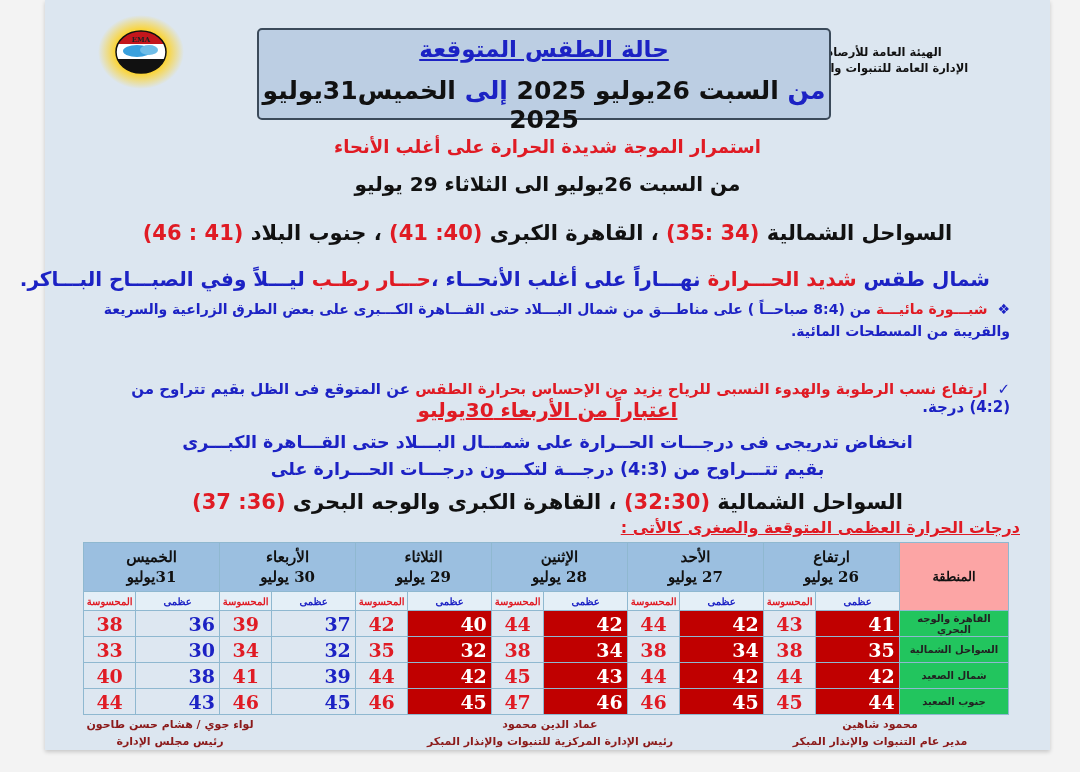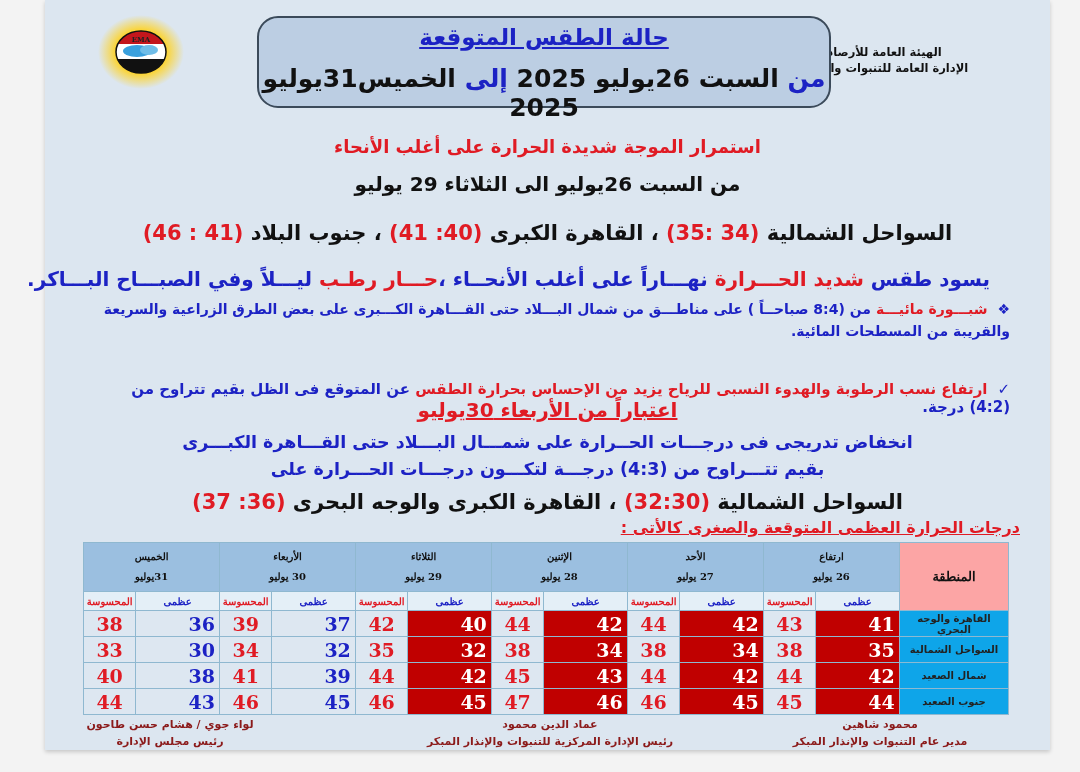--- a/index.html
+++ b/index.html
@@ -18,22 +18,22 @@
   .black { color:#111; }
 
   
   .logo { left:52px; top:14px; width:88px; height:76px; }
 
   
   .org { right:70px; top:44px; width:230px; text-align:center; font-size:11.5px; line-height:16px; color:#111; font-weight:bold; }
 
   
   .titlebox {
-    left:212px; top:16px; width:570px; height:88px; border:2px solid #3b4a5a;
-    border-radius:21px; background:#bccee3;
+    left:212px; top:28px; width:570px; height:88px; border:2px solid #3b4a5a;
+    border-radius:5px; background:#bccee3;
   }
   .titlebox .t1 { position:absolute; left:0; right:0; top:6px; text-align:center; font-size:23px; font-weight:bold; color:#1c22c4; text-decoration:underline; }
   .titlebox .t2 { position:absolute; left:0; right:0; top:46px; text-align:center; font-size:25px; font-weight:bold; color:#111; }
 
   .line { position:absolute; left:0; right:0; text-align:center; font-weight:bold; white-space:nowrap; }
   .l-heat { top:136px; font-size:18px; }
   .l-period { top:172px; font-size:20px; }
   .l-temps { top:203px; font-size:19px; }
   .l-regions { top:221px; font-size:21px; }
   .l-prevail { top:267px; font-size:20px; right:60px; left:60px; text-align:right; }
@@ -46,30 +46,30 @@
   .l-decline2 { top:459px; font-size:17.5px; }
   .l-regions2 { top:490px; font-size:21px; }
   .l-tablecap { top:518px; right:30px; left:auto; font-size:16px; text-decoration:underline; text-align:right; }
 
   
   table.fc {
     position:absolute; left:38px; top:542px; width:926px; border-collapse:collapse;
     direction:rtl; font-family:"DejaVu Serif", "Liberation Serif", serif;
   }
   table.fc td, table.fc th { border:1px solid #8fb8d0; text-align:center; padding:0; }
-  .hdr-day { background:#9bbfe0; font-weight:bold; font-size:10px; height:48px; line-height:20px; color:#111; }
+  .hdr-day { background:#9bbfe0; font-weight:bold; font-size:15px; height:48px; line-height:20px; color:#111; }
   .hdr-region { background:#fca5a5; font-weight:bold; font-size:13px; color:#111; width:108px; }
   .sub { background:#e4eff7; font-size:10px; height:18px; font-weight:bold; }
   .sub.max { color:#1c22c4; }
   .sub.feel { color:#e01b24; }
   .cell { height:25px; font-size:19px; font-weight:bold; background:#dde7f1; }
   .cell.max { color:#1c22c4;padding-left:48px; }
   .cell.feel { color:#e01b24; }
   .cell.hot { background:#c00000; color:#ffffff; }
-  .region { font-size:10px; font-weight:bold; background:#0ea5e9; color:#222; font-family:"DejaVu Sans", sans-serif; }
+  .region { font-size:10px; font-weight:bold; background:#22c55e; color:#222; font-family:"DejaVu Sans", sans-serif; }
 
   
   .sig { top:716px; font-size:11px; line-height:17px; text-align:center; font-weight:bold; color:#8b1a1a; }
   .sig1 { right:50px; width:240px; }
   .sig2 { left:340px; width:330px; }
   .sig3 { left:40px; width:170px; }
 </style>
 </head>
 <body>
 
@@ -121,21 +121,21 @@
     <span>السواحل الشمالية</span>
     <span class="red">(34 :35)</span>
     <span>،</span>
     <span>القاهرة الكبرى</span>
     <span class="red">(40: 41)</span>
     <span>،</span>
     <span>جنوب البلاد</span>
     <span class="red">(41 : 46)</span>
   </div>
   <div class="line l-prevail rtl">
-    <span class="blue">يسود طقس </span><span class="red">شديد الحـــرارة </span><span class="blue">نهـــاراً على أغلب الأنحــاء ،</span><span class="red">حـــار رطـب </span><span class="blue">ليـــلاً وفي الصبـــاح البـــاكر.</span>
+    <span class="blue">شمال طقس </span><span class="red">شديد الحـــرارة </span><span class="blue">نهـــاراً على أغلب الأنحــاء ،</span><span class="red">حـــار رطـب </span><span class="blue">ليـــلاً وفي الصبـــاح البـــاكر.</span>
   </div>
 
   <div class="abs bullet1 rtl blue">
     <span style="color:#1c22c4;margin-left:10px;">❖</span><span class="red">شبـــورة مائيـــة</span><span> من (8:4 صباحــاً ) على مناطـــق من شمال البـــلاد حتى القـــاهرة الكـــبرى على بعض الطرق الزراعية والسريعة والقريبة من المسطحات المائية.</span>
   </div>
   <div class="abs bullet2 rtl">
     <span style="color:#1c22c4;margin-left:10px;">✓</span><span class="red">ارتفاع نسب الرطوبة والهدوء النسبى للرياح يزيد من الإحساس بحرارة الطقس</span><span class="blue"> عن المتوقع فى الظل بقيم تتراوح من (4:2) درجة.</span>
   </div>
 
   <div class="line l-from30 red rtl">اعتباراً من الأربعاء 30يوليو</div>

